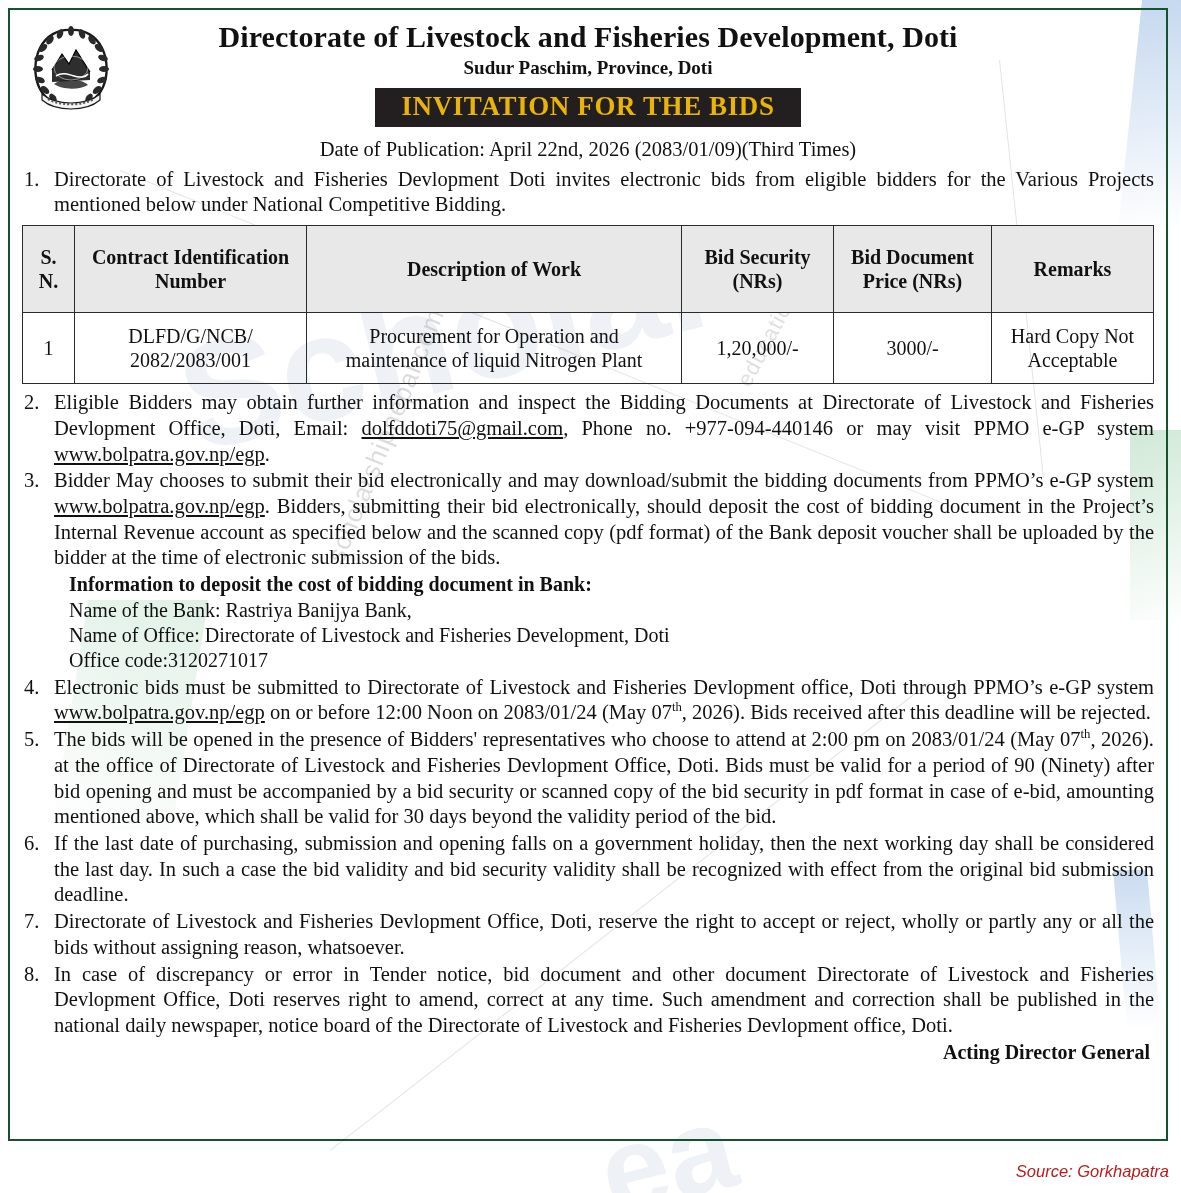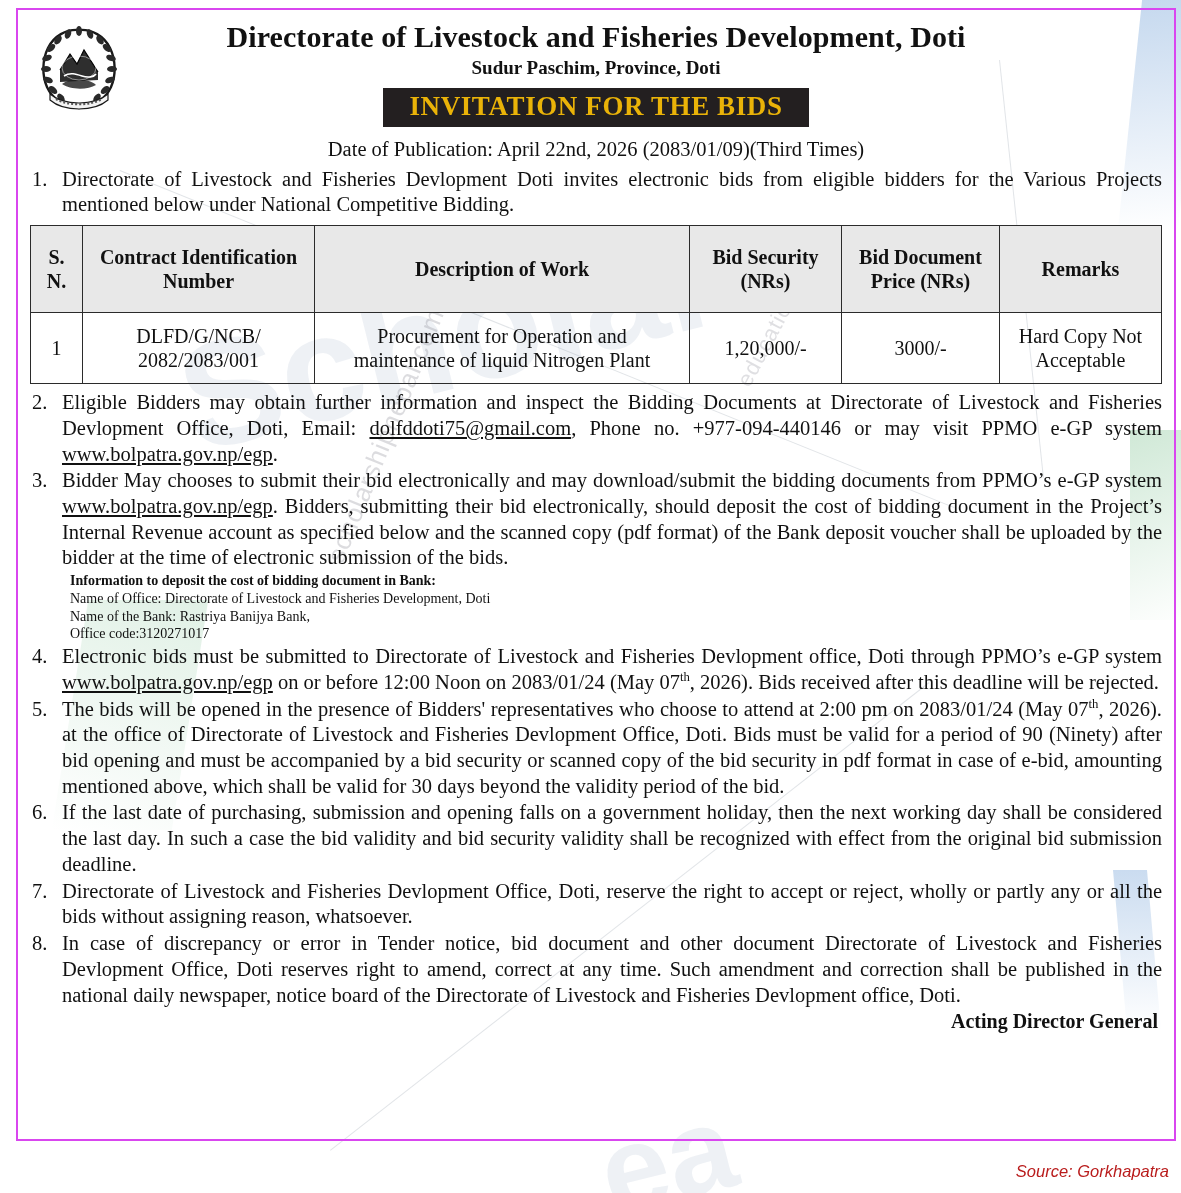--- a/index.html
+++ b/index.html
@@ -43,23 +43,23 @@
   }
   .wm-green2{
     position:absolute;left:70px;top:600px;width:120px;height:230px;
     background:linear-gradient(200deg,rgba(160,210,175,0.32),rgba(160,210,175,0.0));
     transform:skewX(-9deg);
   }
   .wm-line{position:absolute;background:rgba(120,130,145,0.22);height:1px;transform-origin:0 0;}
 
   
   .notice{
-    position:absolute;left:16px;top:8px;
+    position:absolute;left:8px;top:8px;
     width:1160px;height:1133px;
-    border:2px solid #d946ef;
+    border:2px solid #14532d;
     box-sizing:border-box;
     background:transparent;
     z-index:1;
   }
   .inner{padding:6px 12px 0 12px;}
 
   
   .header{position:relative;min-height:110px;}
   .emblem{
     position:absolute;left:6px;top:8px;width:86px;height:92px;
@@ -93,21 +93,21 @@
   ol.items > li .num{
     position:absolute;left:2px;top:0;width:26px;text-align:left;
   }
   .tight{margin-bottom:0;}
   u.link{text-decoration:underline;text-underline-offset:1.5px;}
   .bold{font-weight:700;}
   sup{font-size:0.62em;vertical-align:super;line-height:0;}
 
   
   .blocklines{
-    font-size:14px;line-height:1.27;margin:1px 0 0 8px;padding-left:0px;
+    font-size:20px;line-height:1.27;margin:1px 0 0 15px;padding-left:0px;
   }
   .blocklines div{white-space:nowrap;}
 
   
   table.bidtable{
     width:100%;border-collapse:collapse;
     margin:7px 0 6px 0;
     font-size:20px;
     table-layout:fixed;
   }
@@ -282,22 +282,22 @@
       <span class="num">2.</span>
       <span>Eligible Bidders may obtain further information and inspect the Bidding Documents at Directorate of Livestock and Fisheries Devlopment Office, Doti, Email: </span><u class="link">dolfddoti75@gmail.com</u><span>, Phone no. +977-094-440146 or may visit PPMO e-GP system </span><u class="link">www.bolpatra.gov.np/egp</u><span>.</span>
     </li>
 
     <li class="tight">
       <span class="num">3.</span>
       <span>Bidder May chooses to submit their bid electronically and may download/submit the bidding documents from PPMO’s e-GP system </span><u class="link">www.bolpatra.gov.np/egp</u><span>. Bidders, submitting their bid electronically, should deposit the cost of bidding document in the Project’s Internal Revenue account as specified below and the scanned copy (pdf format) of the Bank deposit voucher shall be uploaded by the bidder at the time of electronic submission of the bids.</span>
 
       <div class="blocklines">
         <div class="bold">Information to deposit the cost of bidding document in Bank:</div>
+        <div>Name of the Bank: Rastriya Banijya Bank,</div>
         <div>Name of Office: Directorate of Livestock and Fisheries Development, Doti</div>
-        <div>Name of the Bank: Rastriya Banijya Bank,</div>
         <div>Office code:3120271017</div>
       </div>
     </li>
 
     <li>
       <span class="num">4.</span>
       <span>Electronic bids must be submitted to Directorate of Livestock and Fisheries Devlopment office, Doti through PPMO’s e-GP system </span><u class="link">www.bolpatra.gov.np/egp</u><span> on or before 12:00 Noon on 2083/01/24 (May 07</span><sup>th</sup><span>, 2026). Bids received after this deadline will be rejected.</span>
     </li>
 
     <li>

